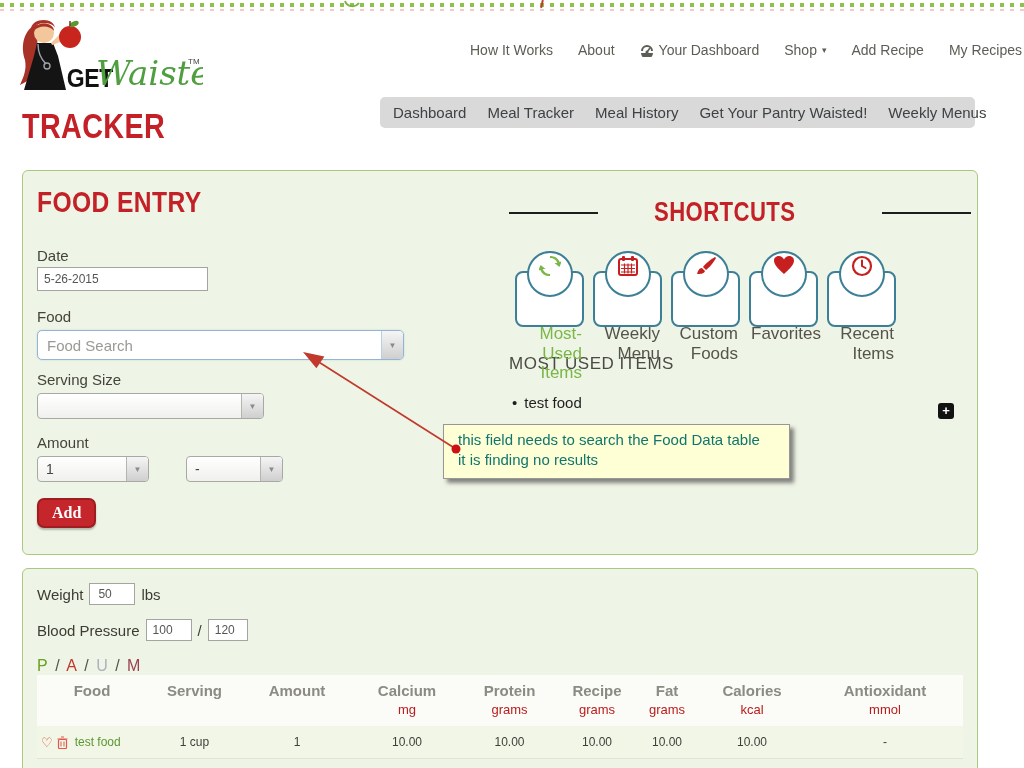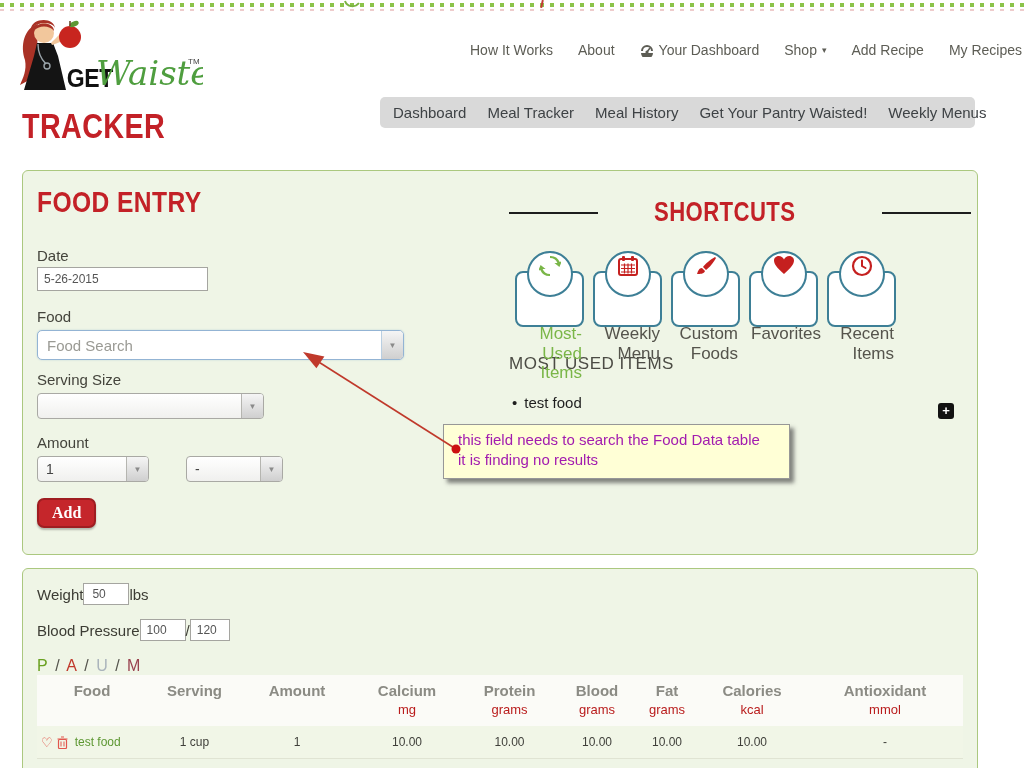--- a/index.html
+++ b/index.html
@@ -88,25 +88,25 @@
   .card-label.active { color:#7ab648; }
 
   .most-used-title { position:absolute; left:486px; top:183px; font-size:17px; color:#4b4b44; letter-spacing:.5px; }
   .most-used-item { position:absolute; left:489px; top:223px; font-size:15px; color:#1e1e1e; }
   .bullet { margin-right:7px; }
   .plus-btn { position:absolute; left:915px; top:232px; width:16px; height:16px; background:#121212; color:#fff;
     border-radius:3px; font-size:13px; font-weight:bold; line-height:15px; text-align:center; cursor:pointer; }
 
   
   .note { position:absolute; left:443px; top:424px; width:347px; background:#ffffd6; border:1px solid #979797;
-    box-shadow:4px 4px 4px rgba(70,70,70,.65); padding:5px 10px 7px 14px; font-size:15px; color:#a21caf; z-index:5; line-height:1.35; }
+    box-shadow:4px 4px 4px rgba(70,70,70,.65); padding:5px 10px 7px 14px; font-size:15px; color:#0f766e; z-index:5; line-height:1.35; }
   .arrow-svg { position:absolute; left:290px; top:338px; z-index:6; pointer-events:none; }
 
   
-  .row-line { position:absolute; left:14px; display:flex; align-items:center; font-size:15px; color:#3c3c34; }
+  .row-line { position:absolute; left:14px; display:flex; align-items:center; gap:6px; font-size:15px; color:#3c3c34; }
   .weight-row { top:14px; }
   .bp-row { top:50px; }
   .w-input { width:46px; height:22px;padding-left:8px; }
   .bp-input1 { width:46px; height:22px; }
   .bp-input2 { width:40px; height:22px; }
 
   .paum { position:absolute; left:14px; top:88px; font-size:16px; }
   .paum span { margin-right:3px; }
   .paum .sep { color:#55554e; }
   .paum .p { color:#6aa121; }
@@ -340,21 +340,21 @@
           <col style="width:110px">
           <col style="width:156px">
       </colgroup>
       <thead>
         <tr>
           <th>Food</th>
           <th>Serving</th>
           <th>Amount</th>
           <th>Calcium</th>
           <th>Protein</th>
-          <th>Blood</th>
+          <th>Recipe</th>
           <th>Fat</th>
           <th>Calories</th>
           <th>Antioxidant</th>
         </tr>
         <tr class="units">
           <td></td>
           <td></td>
           <td></td>
           <td>mg</td>
           <td>grams</td>

